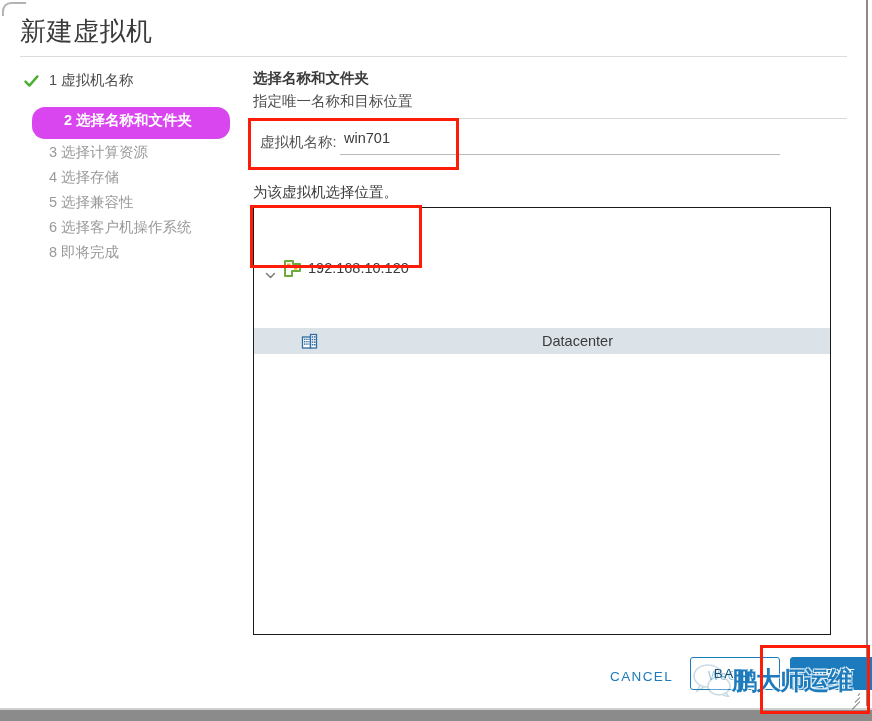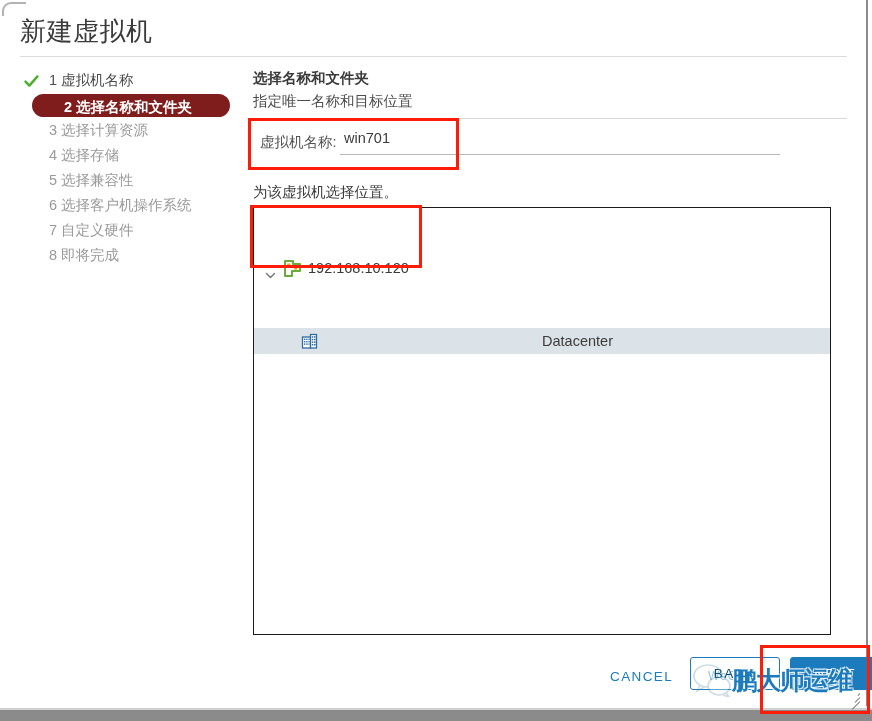--- a/index.html
+++ b/index.html
@@ -101,30 +101,30 @@
     padding-left: 33px;
     white-space: nowrap;
   }
   .step.done { color: #4d4d4d; }
   .step .check {
     position: absolute;
     left: 8px; top: 4px;
     width: 15px; height: 15px;
   }
   .step.active {
-    background: #7f1d1d;
+    background: #d946ef;
     color: #ffffff;
     font-weight: bold;
     border-radius: 13px;
-    height: 23px;
+    height: 32px;
     line-height: 26px;
     padding-left: 32px;
     margin-left: 16px;
     width: 198px;
-    margin-top: 1px;
+    margin-top: 14px;
     margin-bottom: 1px;
   }
   .step .num { margin-right: 4px; }
 
   
   .pane-head-title {
     position: absolute;
     left: 253px; top: 69px;
     font-size: 14.5px;
     font-weight: bold;
@@ -313,21 +313,20 @@
 
   <div class="steps" id="steps-list">
       <div class="step done"><span class="check"><svg viewBox="0 0 15 15" width="15" height="15">
             <path d="M1.5 7.6 L5.4 11.6 L13.4 2.4" fill="none" stroke="#4cae2e" stroke-width="2.4" stroke-linecap="round" stroke-linejoin="round"></path>
           </svg></span><span class="num">1</span><span>虚拟机名称</span></div>
       <div class="step active"><span class="num">2</span><span>选择名称和文件夹</span></div>
       <div class="step "><span class="num">3</span><span>选择计算资源</span></div>
       <div class="step "><span class="num">4</span><span>选择存储</span></div>
       <div class="step "><span class="num">5</span><span>选择兼容性</span></div>
       <div class="step "><span class="num">6</span><span>选择客户机操作系统</span></div>
-      <div class="step "><span class="num">7</span><span>自定义硬件</span></div>
       <div class="step "><span class="num">8</span><span>即将完成</span></div>
     </div>
 
   <div class="pane-head-title">选择名称和文件夹</div>
   <div class="pane-head-sub">指定唯一名称和目标位置</div>
   <div class="pane-rule"></div>
 
   <div class="name-label">虚拟机名称:</div>
   <input class="name-input" id="vm-name-input" type="text" value="win701" style="">
 

